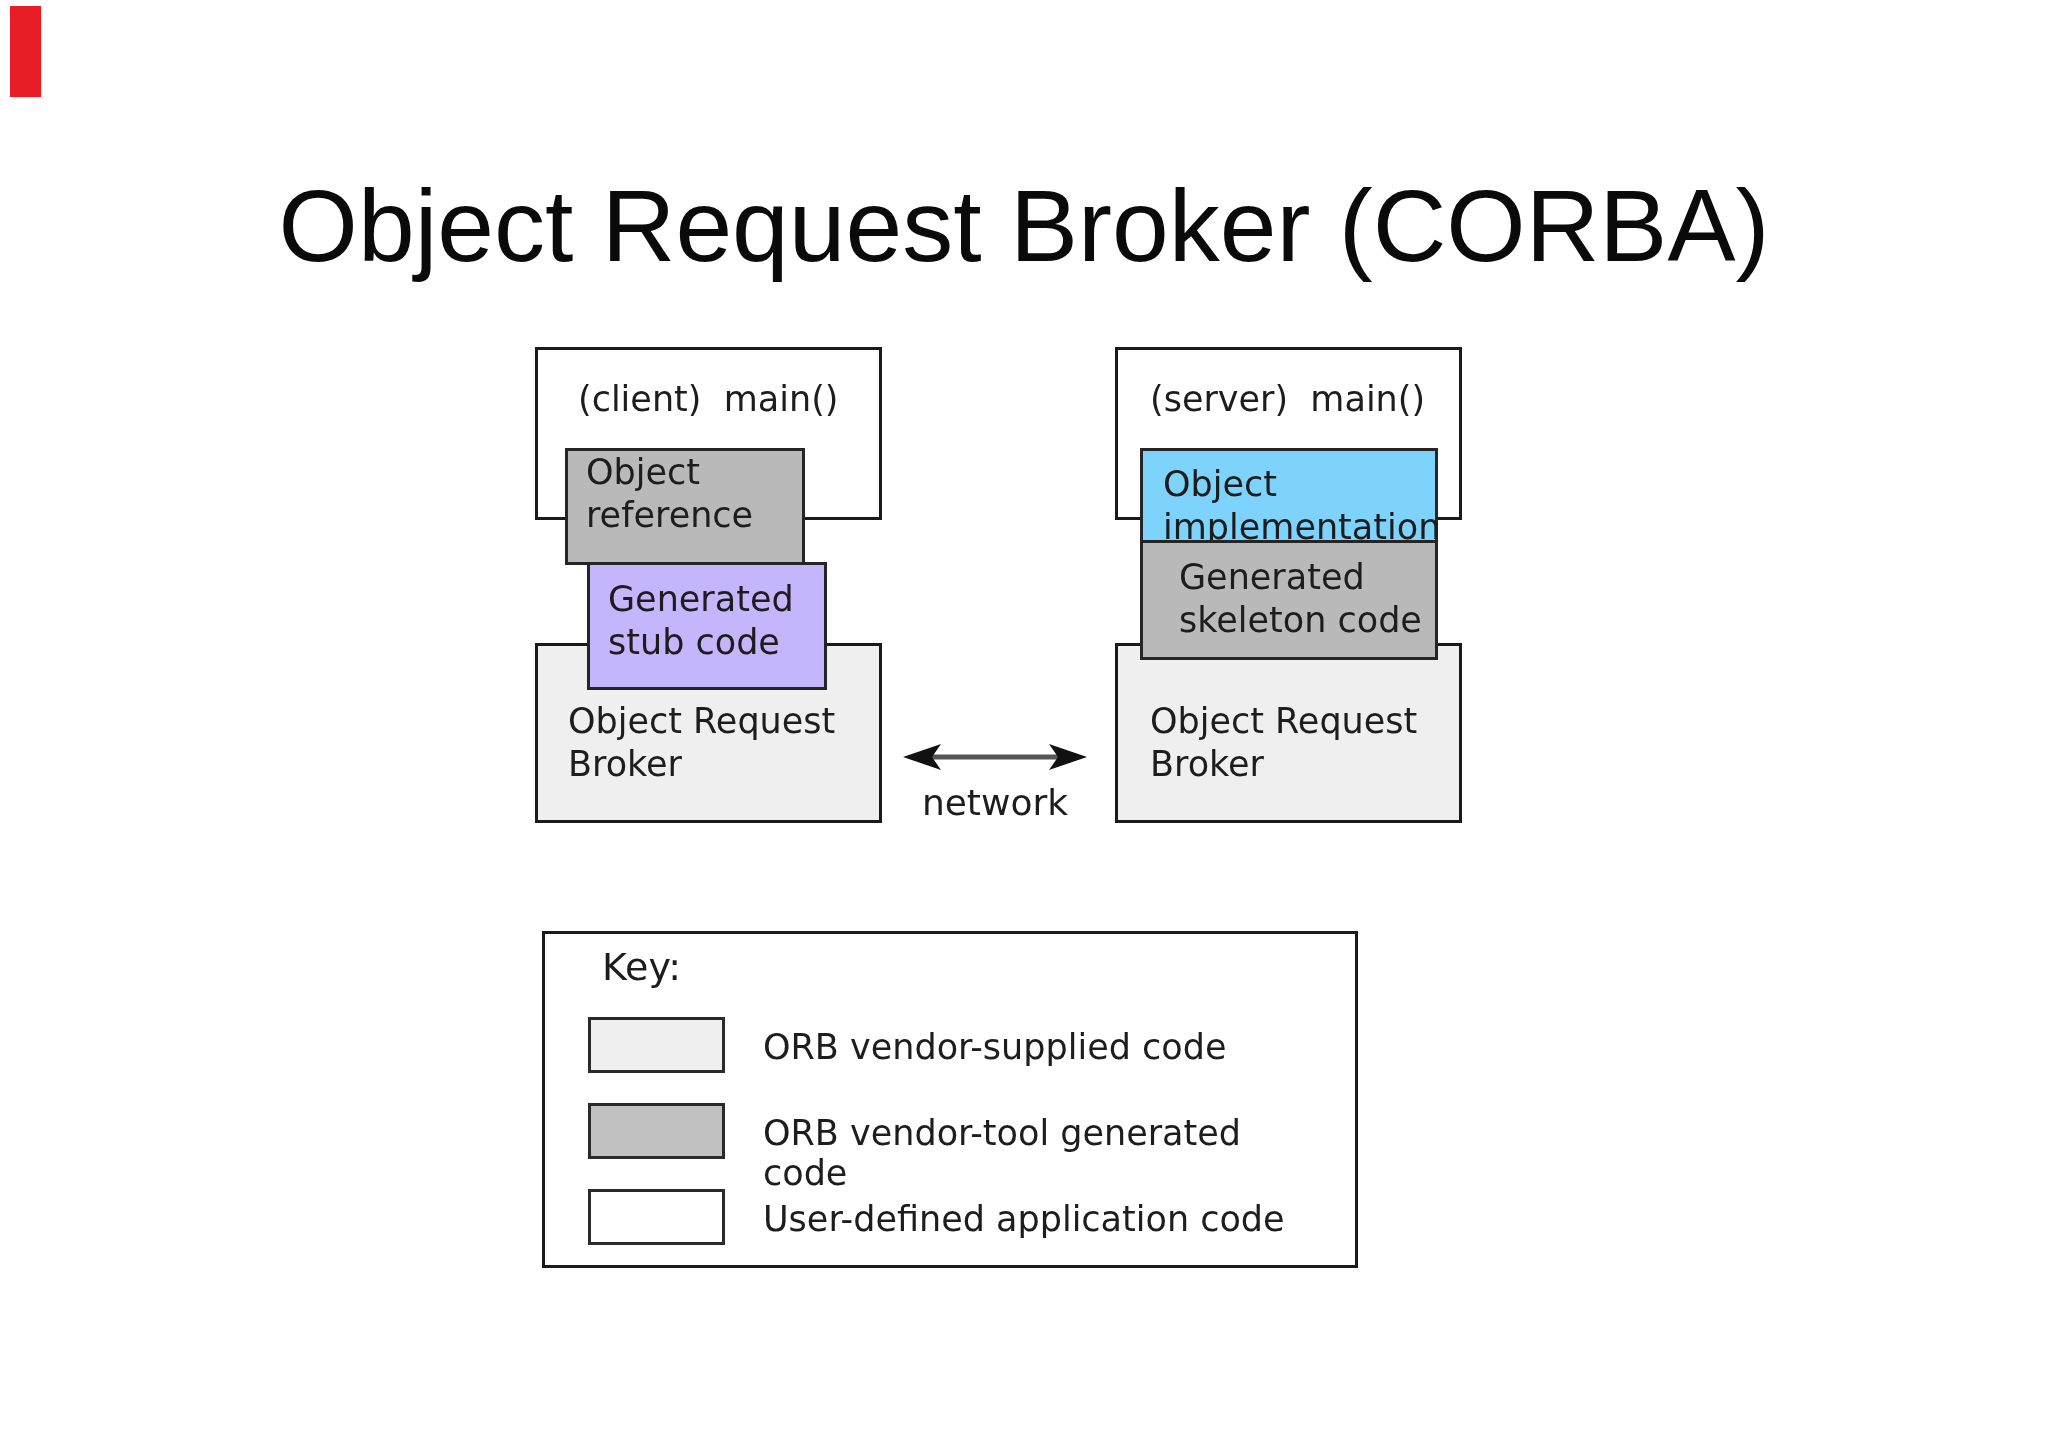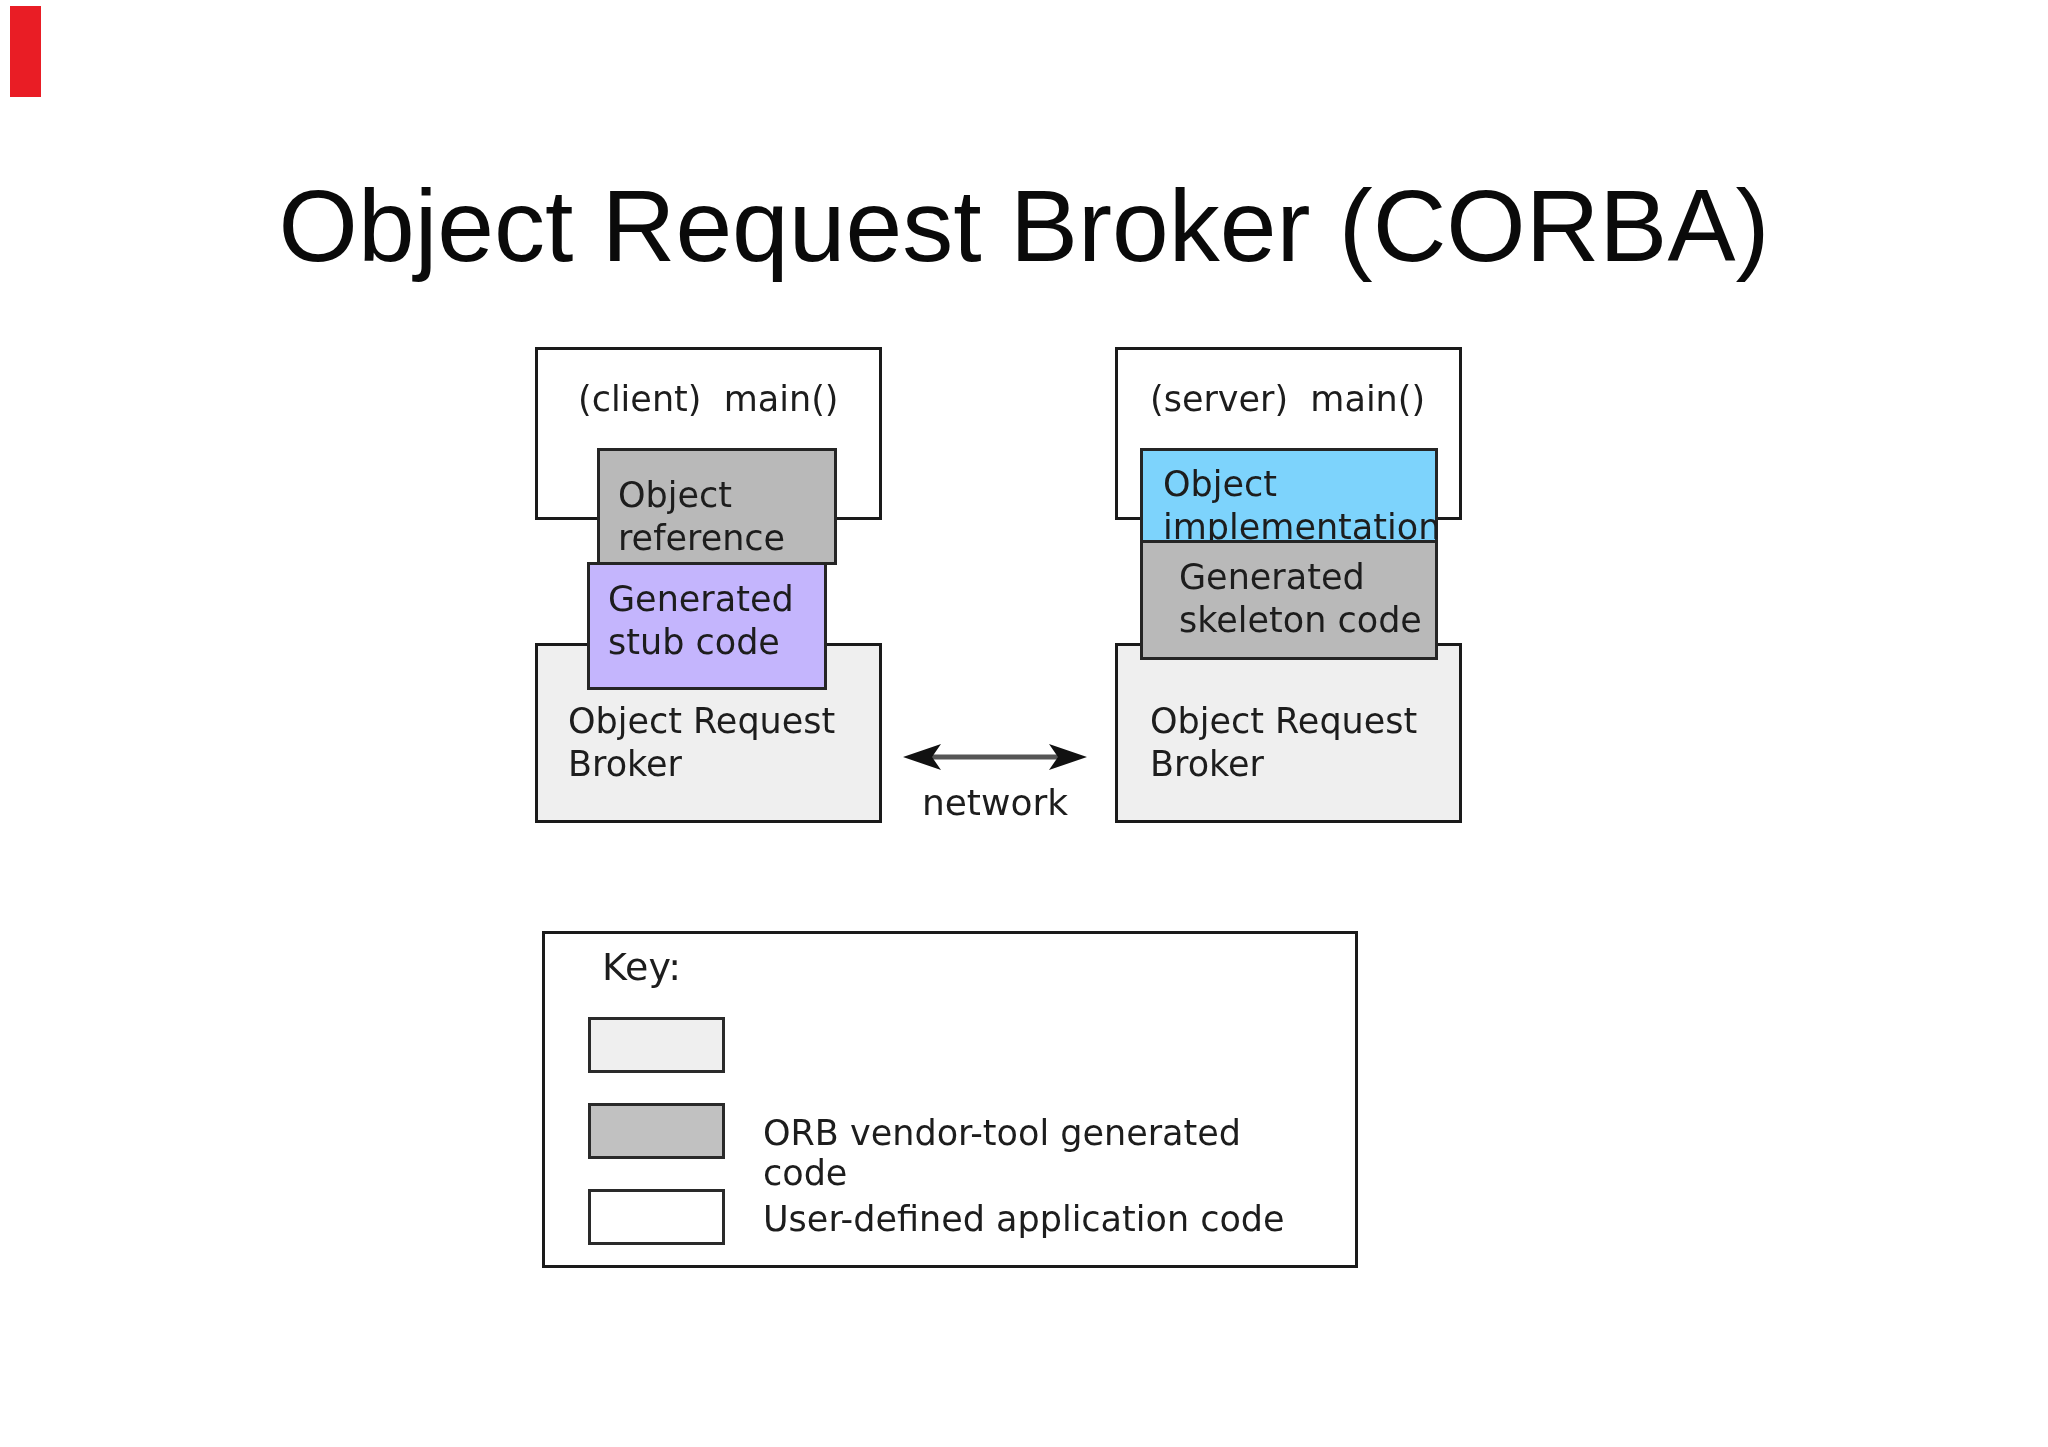--- a/index.html
+++ b/index.html
@@ -7,21 +7,21 @@
         font-family:"DejaVu Sans",sans-serif;color:#1a1a1a;}
   .abs{position:absolute;box-sizing:border-box;}
   #title{left:0;top:168px;width:2048px;text-align:center;
          font-family:"Liberation Sans",sans-serif;font-size:102px;line-height:1.15;
          color:#0a0a0a;white-space:nowrap;}
   .box{border:3px solid #1a1a1a;background:#fff;}
   .hdr{font-size:35px;line-height:1.2;white-space:pre-wrap;color:#1d1d1d;margin-top:6px;}
   .lbl{font-size:35px;line-height:1.22;color:#1d1d1d;}
   
   #client-main{left:535px;top:347px;width:347px;height:173px;padding:28px 20px 0 40px;z-index:1;}
-  #client-ref{left:597px;top:448px;width:240px;height:117px;padding:23px 10px 0 18px;border-color:#252525;z-index:3;}
+  #client-ref{left:565px;top:448px;width:240px;height:117px;padding:0 10px 0 18px;border-color:#252525;z-index:3;}
   #client-stub{left:587px;top:562px;width:240px;height:128px;padding:13px 10px 0 18px;border-color:#252525;z-index:3;}
   #client-orb{left:535px;top:643px;width:347px;height:180px;padding:54px 20px 0 30px;z-index:2;}
   
   #server-main{left:1115px;top:347px;width:347px;height:173px;padding:28px 20px 0 32px;z-index:1;}
   #server-impl{left:1140px;top:448px;width:298px;height:119px;padding:12px 10px 0 20px;border-color:#252525;z-index:3;}
   #server-skel{left:1140px;top:540px;width:298px;height:120px;padding:13px 10px 0 36px;border-color:#252525;z-index:3;}
   #server-orb{left:1115px;top:643px;width:347px;height:180px;padding:54px 20px 0 32px;z-index:2;}
   
   #net-arrow{left:893px;top:733px;width:204px;height:50px;z-index:1;}
   #net-label{left:893px;top:782px;width:204px;text-align:center;font-size:36px;color:#1d1d1d;}
@@ -74,20 +74,21 @@
     <line x1="32" y1="24" x2="172" y2="24" stroke="#555555" stroke-width="5"></line>
     <polygon points="10,24 48,11 39,24 48,37" fill="#111111"></polygon>
     <polygon points="194,24 156,11 165,24 156,37" fill="#111111"></polygon>
   </svg>
   <div id="net-label" class="abs">network</div>
 
   <div id="key-box" class="abs box"></div>
   <div id="key-heading" class="abs">Key:</div>
 
   <div id="swatch-0" class="abs swatch" style="background-color: rgb(239, 239, 239);"></div>
+  <div id="key-label-0" class="abs key-label">ORB vendor-supplied code</div>
 
   <div id="swatch-1" class="abs swatch" style="background-color: rgb(193, 193, 193);"></div>
   <div id="key-label-1" class="abs key-label">ORB vendor-tool generated code</div>
 
   <div id="swatch-2" class="abs swatch" style="background-color: rgb(255, 255, 255);"></div>
   <div id="key-label-2" class="abs key-label">User-defined application code</div>
 
 </div>
 
 </body></html>

